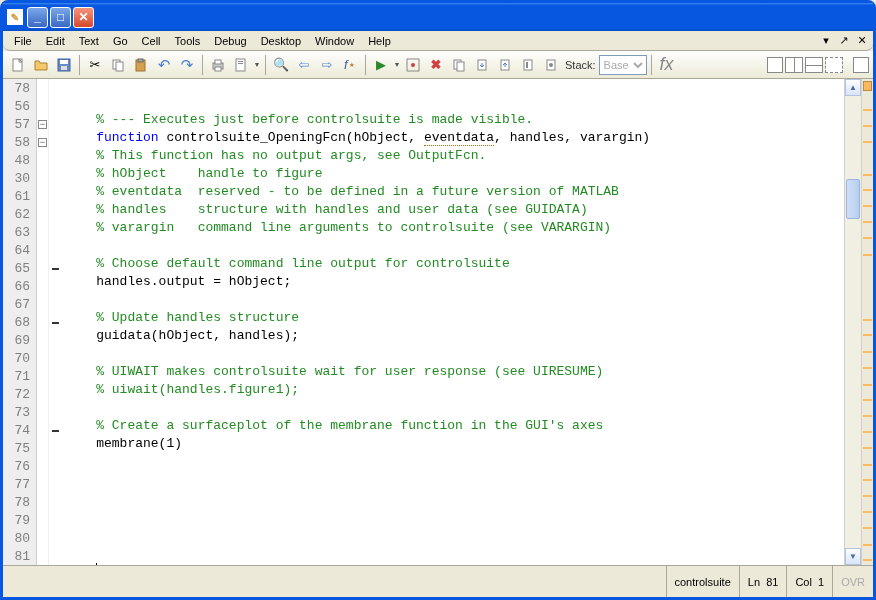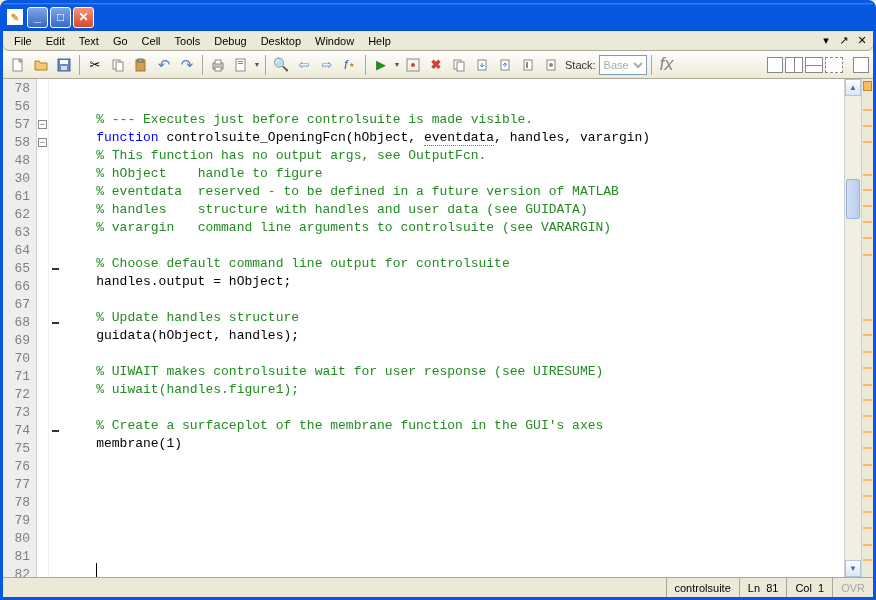--- a/index.html
+++ b/index.html
@@ -38,21 +38,21 @@
 .code .c { color: #228b22; }
 .code .k { color: #0000ff; }
 .code .w { border-bottom: 1px dotted #d06000; }
 .cursor { display: inline-block; width: 1px; height: 14px; background: #000; vertical-align: middle; }
 .scrollbar-v { width: 17px; background: #f1efe2; border-left: 1px solid #d0d0d0; position: relative; }
 .sb-btn { height: 17px; background: linear-gradient(to bottom, #fefefe, #d8e4f8); border: 1px solid #b0c4de; display: flex; align-items: center; justify-content: center; font-size: 8px; color: #4a6a9a; cursor: pointer; }
 .sb-thumb { position: absolute; left: 1px; right: 1px; top: 100px; height: 40px; background: linear-gradient(to right, #d0dff5, #b8cdf0); border: 1px solid #9ab5dd; border-radius: 2px; }
 .marker-strip { width: 12px; background: #ece9d8; border-left: 1px solid #d0d0d0; position: relative; }
 .marker-top { position: absolute; top: 2px; left: 1px; right: 1px; height: 10px; background: #fdb95b; border: 1px solid #b88a44; }
 .marker { position: absolute; left: 1px; right: 1px; height: 2px; background: #fdb95b; }
-.statusbar { height: 20px; background: #ece9d8; border-top: 1px solid #aca899; display: flex; align-items: flex-end; font-size: 11px; }
+.statusbar { height: 32px; background: #ece9d8; border-top: 1px solid #aca899; display: flex; align-items: flex-end; font-size: 11px; }
 .status-cell { border-left: 1px solid #aca899; padding: 0 8px; height: 100%; display: flex; align-items: center; }
 .status-flex { flex: 1; }
 .ovr { color: #aaa; }
 svg.icon { width: 16px; height: 16px; }
 </style>
 </head>
 <body>
 
 <div class="window">
 

